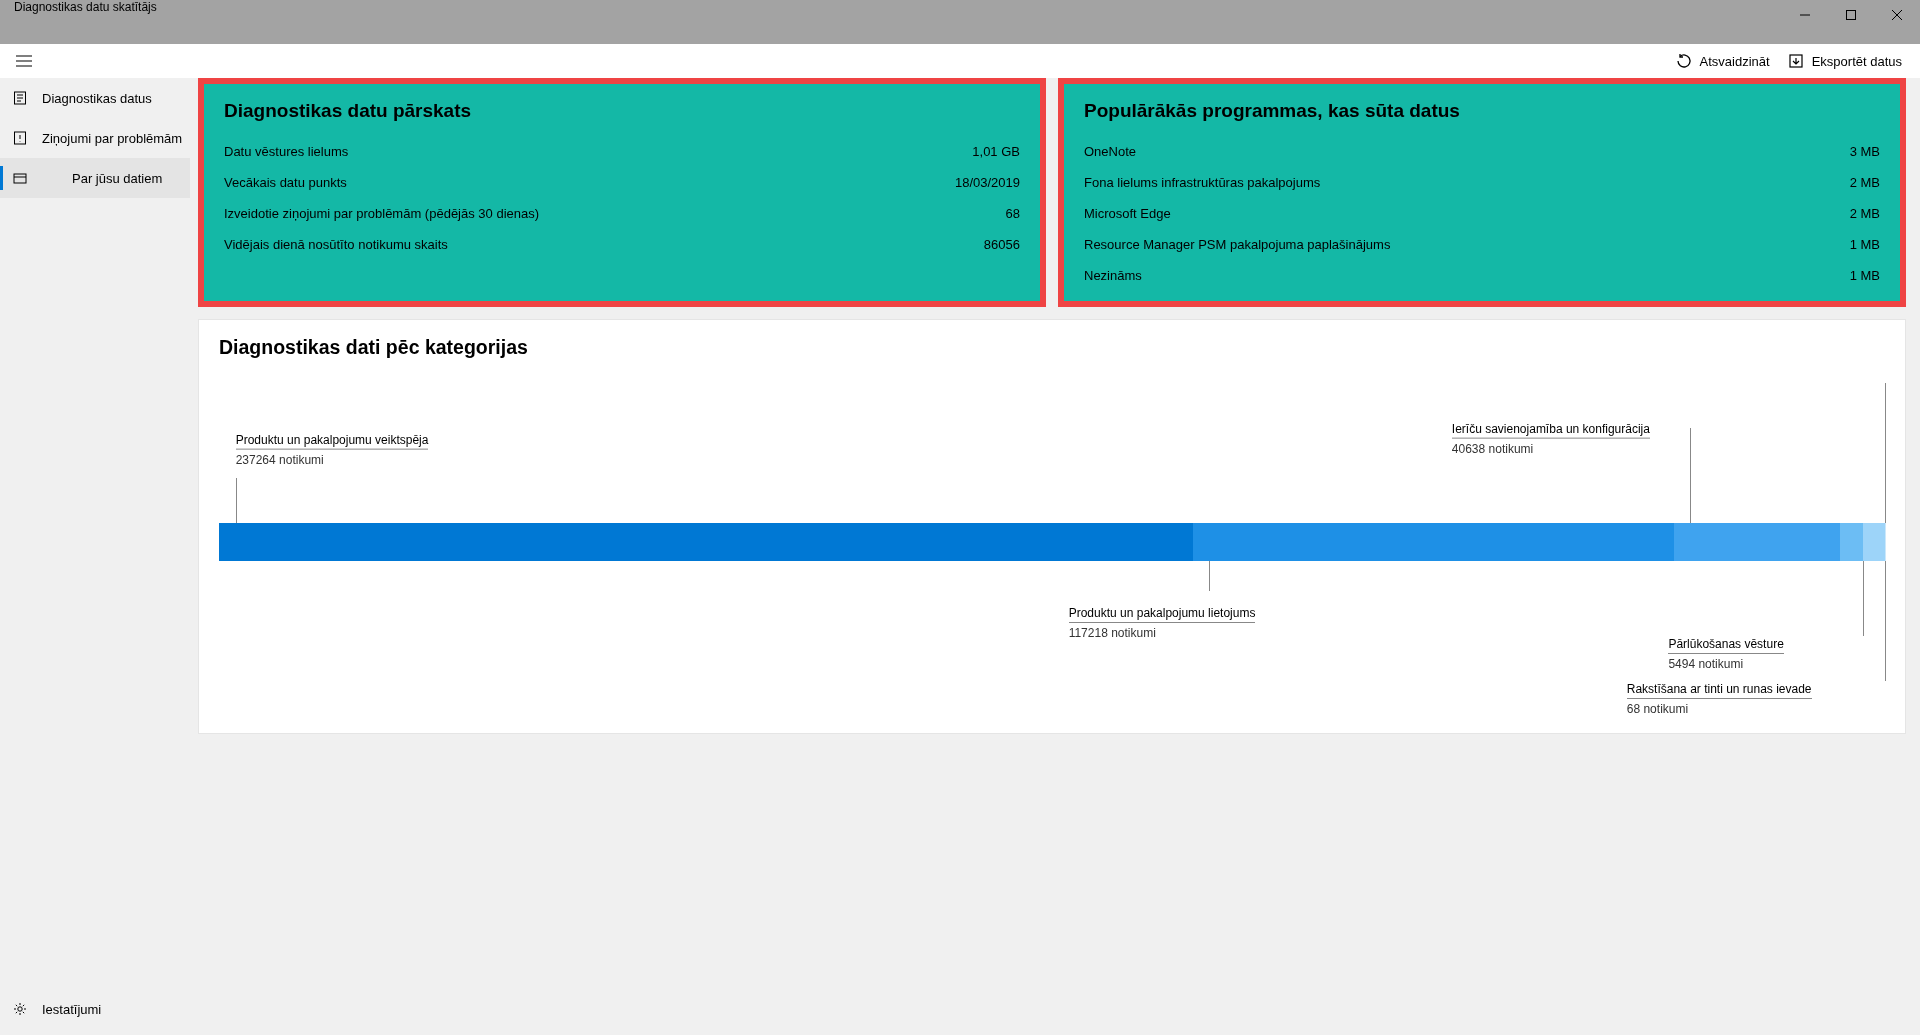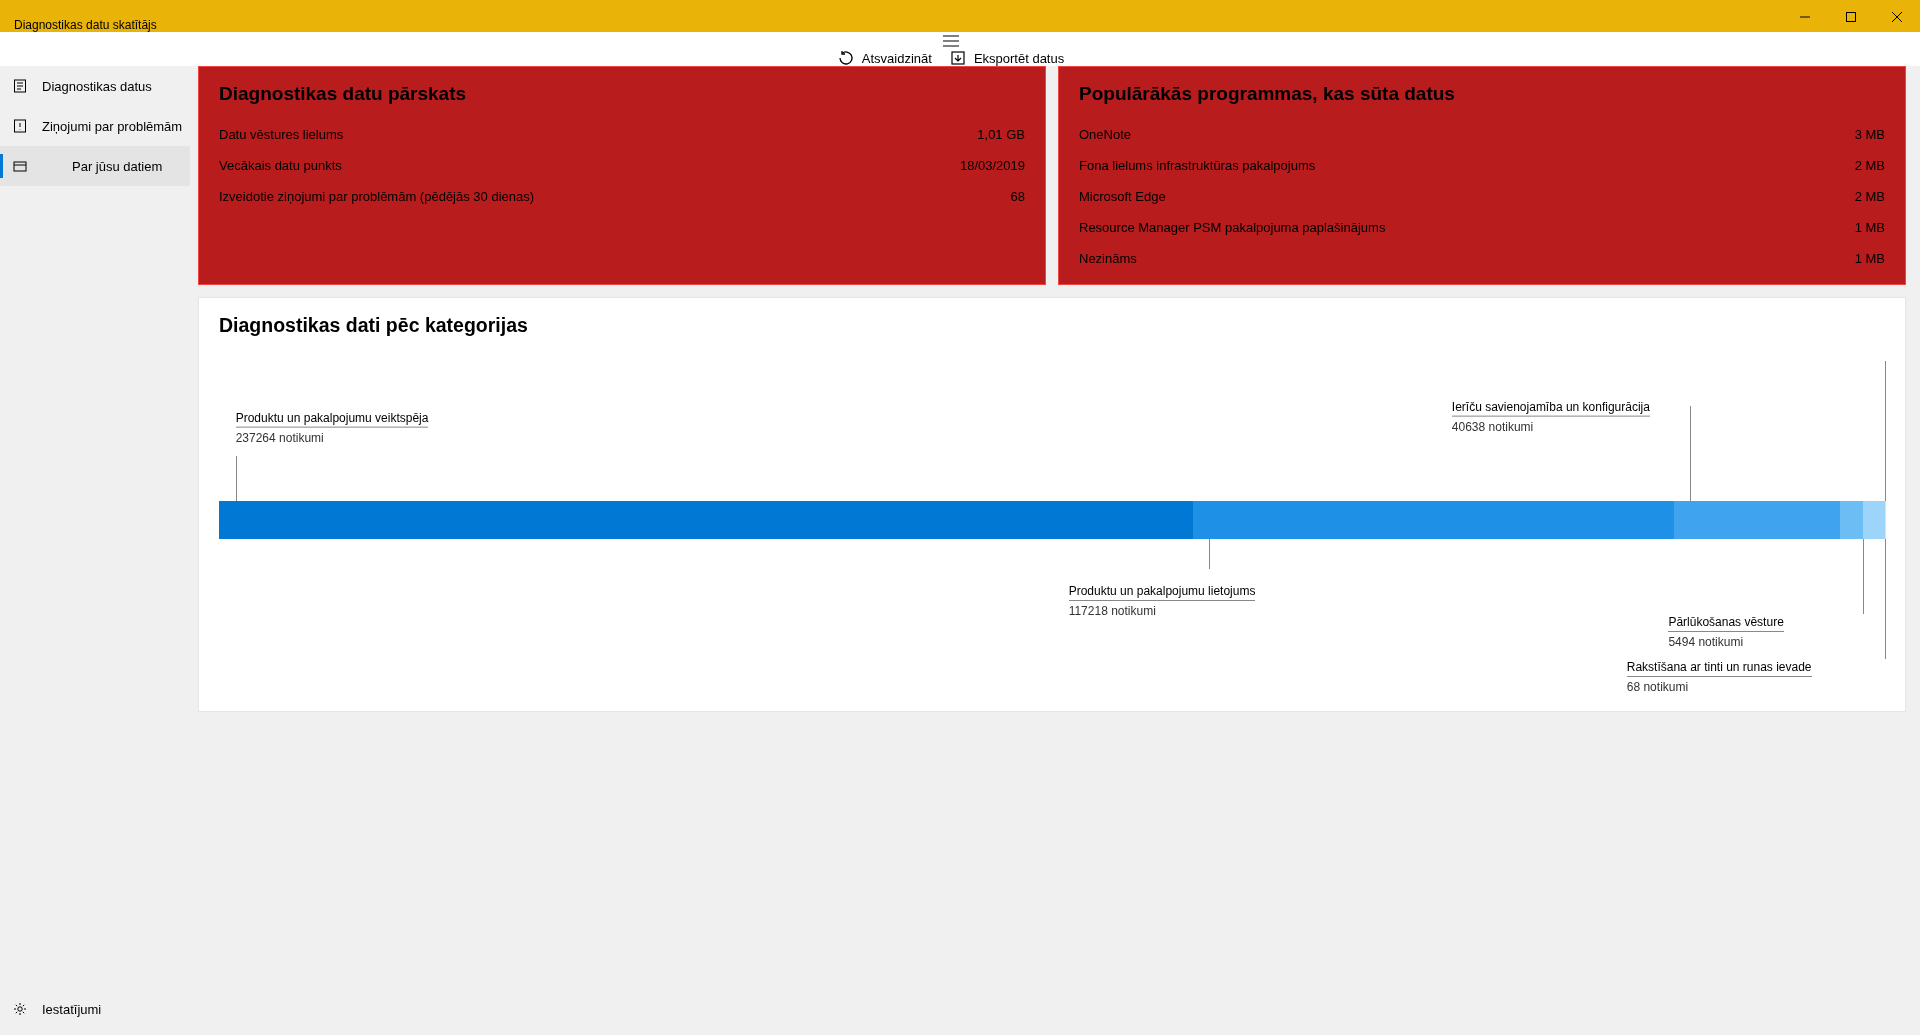--- a/index.html
+++ b/index.html
@@ -8,43 +8,42 @@
   font-size: 13px;
   color: #000;
   background: #fff;
   width: 1920px;
   height: 1035px;
   overflow: hidden;
   display: flex;
   flex-direction: column;
 }
 .titlebar {
-  height: 32px;
-  display: flex;
-  align-items: flex-end;
+  height: 44px;
+  display: flex;
+  align-items: flex-start;
   justify-content: space-between;
-  background: #eab308;
+  background: #a3a3a3;
 }
 .titlebar-left { display: flex; align-items: center; padding-left: 14px; }
 .titlebar-title { font-size: 12px; color: #000; }
 .titlebar-controls { display: flex; }
 .titlebar-btn {
   width: 46px; height: 30px;
   display: flex; align-items: center; justify-content: center;
   font-family: "Segoe MDL2 Assets", sans-serif;
   font-size: 10px;
   cursor: default;
 }
 .topbar {
   height: 34px;
   display: flex;
   align-items: center;
   justify-content: space-between;
   padding-right: 18px;
-  flex-direction: column;
 }
 .hamburger {
   width: 48px; height: 34px;
   display: flex; align-items: center; justify-content: center;
 }
 .toolbar-right { display: flex; gap: 18px; align-items: center; }
 .toolbar-btn {
   display: flex; align-items: center; gap: 8px;
   font-size: 13px; color: #000;
   cursor: default;
@@ -82,22 +81,22 @@
 }
 .nav-icon { width: 16px; height: 16px; display: inline-flex; align-items: center; justify-content: center; }
 .content {
   flex: 1;
   background: #f0f0f0;
   padding: 0 14px 14px 8px;
   overflow: auto;
 }
 .cards-row { display: flex; gap: 12px; margin-bottom: 12px; }
 .card {
-  background: #b91c1c;
-  border: 1px solid #ef4444;
+  background: #14b8a6;
+  border: 6px solid #ef4444;
   flex: 1;
   padding: 16px 20px 10px 20px;
 }
 .card h2 {
   font-size: 19px;
   font-weight: 600;
   margin-bottom: 14px;
 }
 .kv-row {
   display: flex;
@@ -241,20 +240,24 @@
               <span class="k">Datu vēstures lielums</span>
               <span class="v">1,01 GB</span>
             </div>
             <div class="kv-row">
               <span class="k">Vecākais datu punkts</span>
               <span class="v">18/03/2019</span>
             </div>
             <div class="kv-row">
               <span class="k">Izveidotie ziņojumi par problēmām (pēdējās 30 dienas)</span>
               <span class="v">68</span>
+            </div>
+            <div class="kv-row">
+              <span class="k">Vidējais dienā nosūtīto notikumu skaits</span>
+              <span class="v">86056</span>
             </div>
           </div>
       </div>
       <div class="card">
         <h2>Populārākās programmas, kas sūta datus</h2>
         <div id="topapps-rows">
             <div class="kv-row">
               <span class="k">OneNote</span>
               <span class="v">3 MB</span>
             </div>

